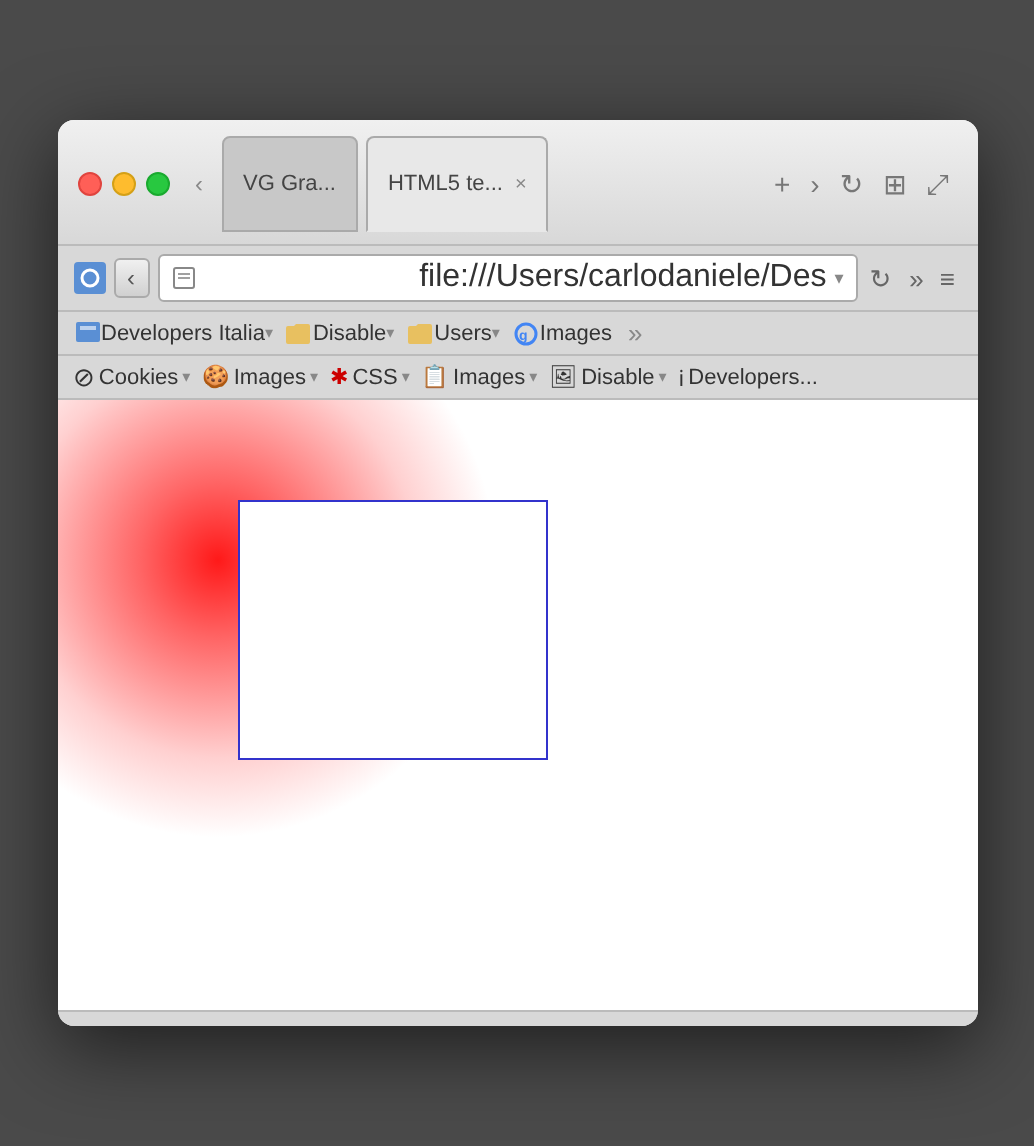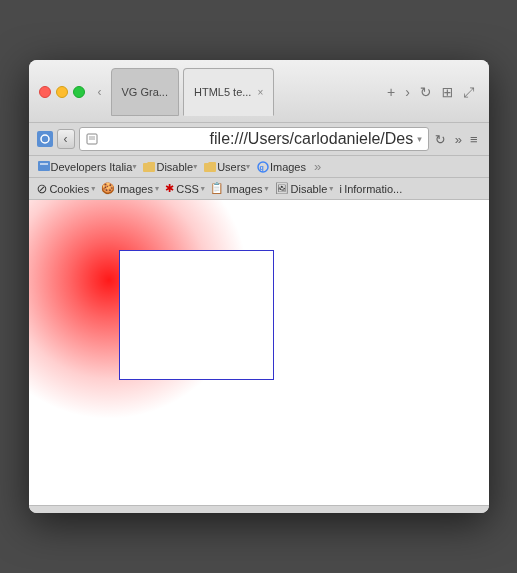--- a/index.html
+++ b/index.html
@@ -394,21 +394,21 @@
       <span>Images</span>
       <span style="font-size:8px; color:#888;">▾</span>
     </div>
     <div class="toolbar-item">
       <span style="font-size:11px;">🖼</span>
       <span>Disable</span>
       <span style="font-size:8px; color:#888;">▾</span>
     </div>
     <div class="toolbar-item">
       <span style="font-size:11px;">ℹ</span>
-      <span>Informatio...</span>
+      <span>Developers...</span>
     </div>
   </div>
 
   <div class="page-content">
     <div class="radial-glow"></div>
     <div class="white-box"></div>
   </div>
 
   <div class="bottom-bar"></div>
 </div>

